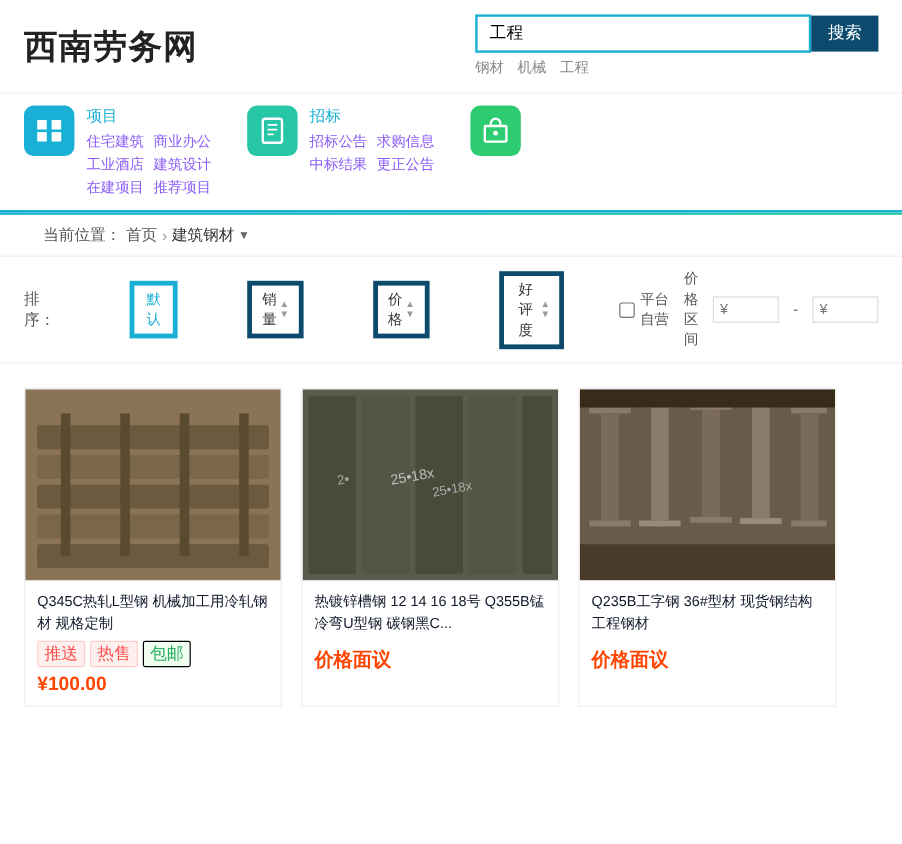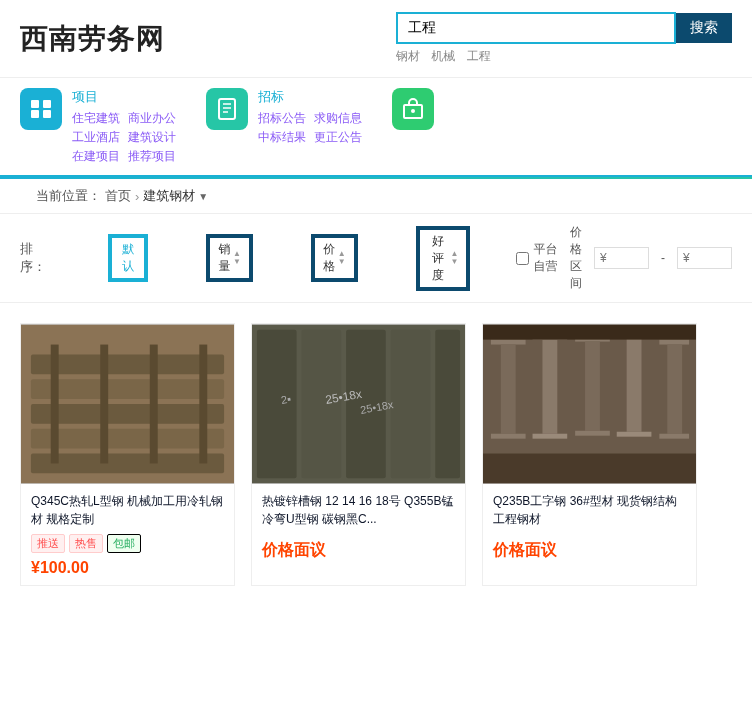--- a/index.html
+++ b/index.html
@@ -46,21 +46,21 @@
     .price-range { display: flex; align-items: center; gap: 12px; font-size: 12px; color: #555; margin-left: auto; }
     .price-range input { width: 60px; border: 1px solid #ddd; padding: 3px 5px; font-size: 12px; }
 
     
     .product-grid { display: flex; gap: 16px; padding: 20px; flex-wrap: wrap; }
     .product-card { width: 215px; border: 1px solid #eee; overflow: hidden; cursor: pointer; }
     .product-img { width: 100%; height: 160px; object-fit: cover; background: #ccc; overflow: hidden; display: flex; align-items: center; justify-content: center; }
     .product-info { padding: 8px 10px; }
     .product-title { font-size: 12px; color: #0f172a; line-height: 1.5; height: 36px; overflow: hidden; margin-bottom: 6px; }
     .product-tags { display: flex; gap: 4px; margin-bottom: 6px; flex-wrap: wrap; }
-    .tag { font-size: 11px; padding: 1px 5px; border-radius: 2px; }
+    .tag { font-size: 14px; padding: 1px 5px; border-radius: 2px; }
     .tag.recommend { background: #fff0f0; color: #ff4d4d; border: 1px solid #ffcccc; }
     .tag.hot { background: #fff0f0; color: #ff4d4d; border: 1px solid #ffcccc; }
     .tag.shipping { background: #f0fff0; color: #27ae60; border: 1px solid #000000; }
     .product-price { font-size: 16px; font-weight: bold; color: #ff4400; }
     .product-sold { font-size: 11px; color: #999; margin-top: 2px; }
     .price-discuss { font-size: 16px; font-weight: bold; color: #ff4400; }
 
     .divider { height: 2px; background: linear-gradient(to right, #1ab0d5, #26c6a6); margin: 0 0; }
   </style>
 </head>

